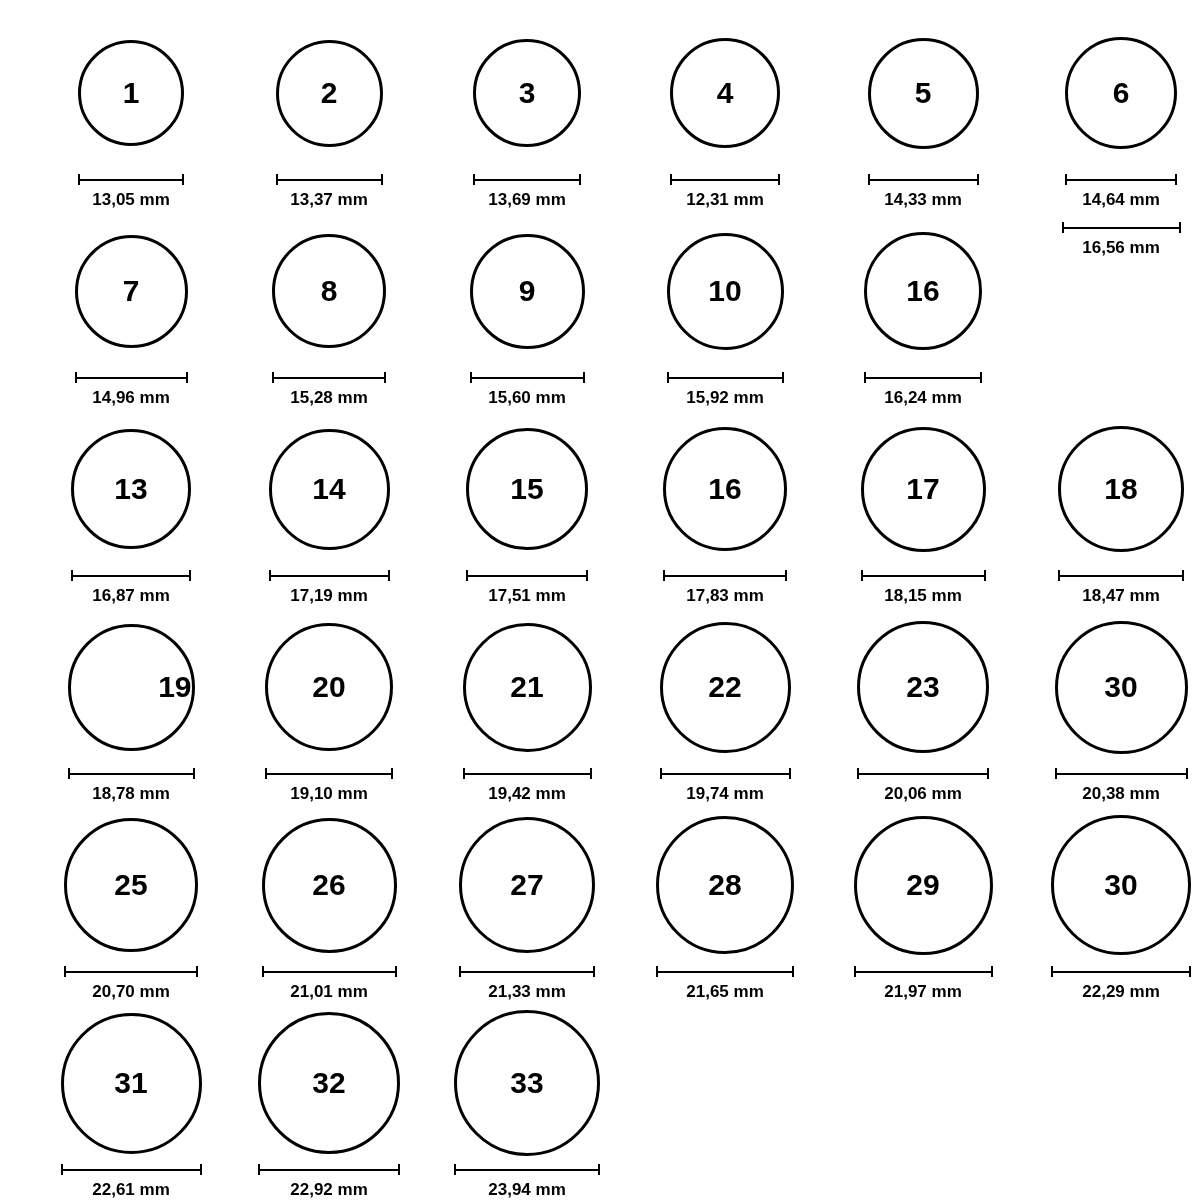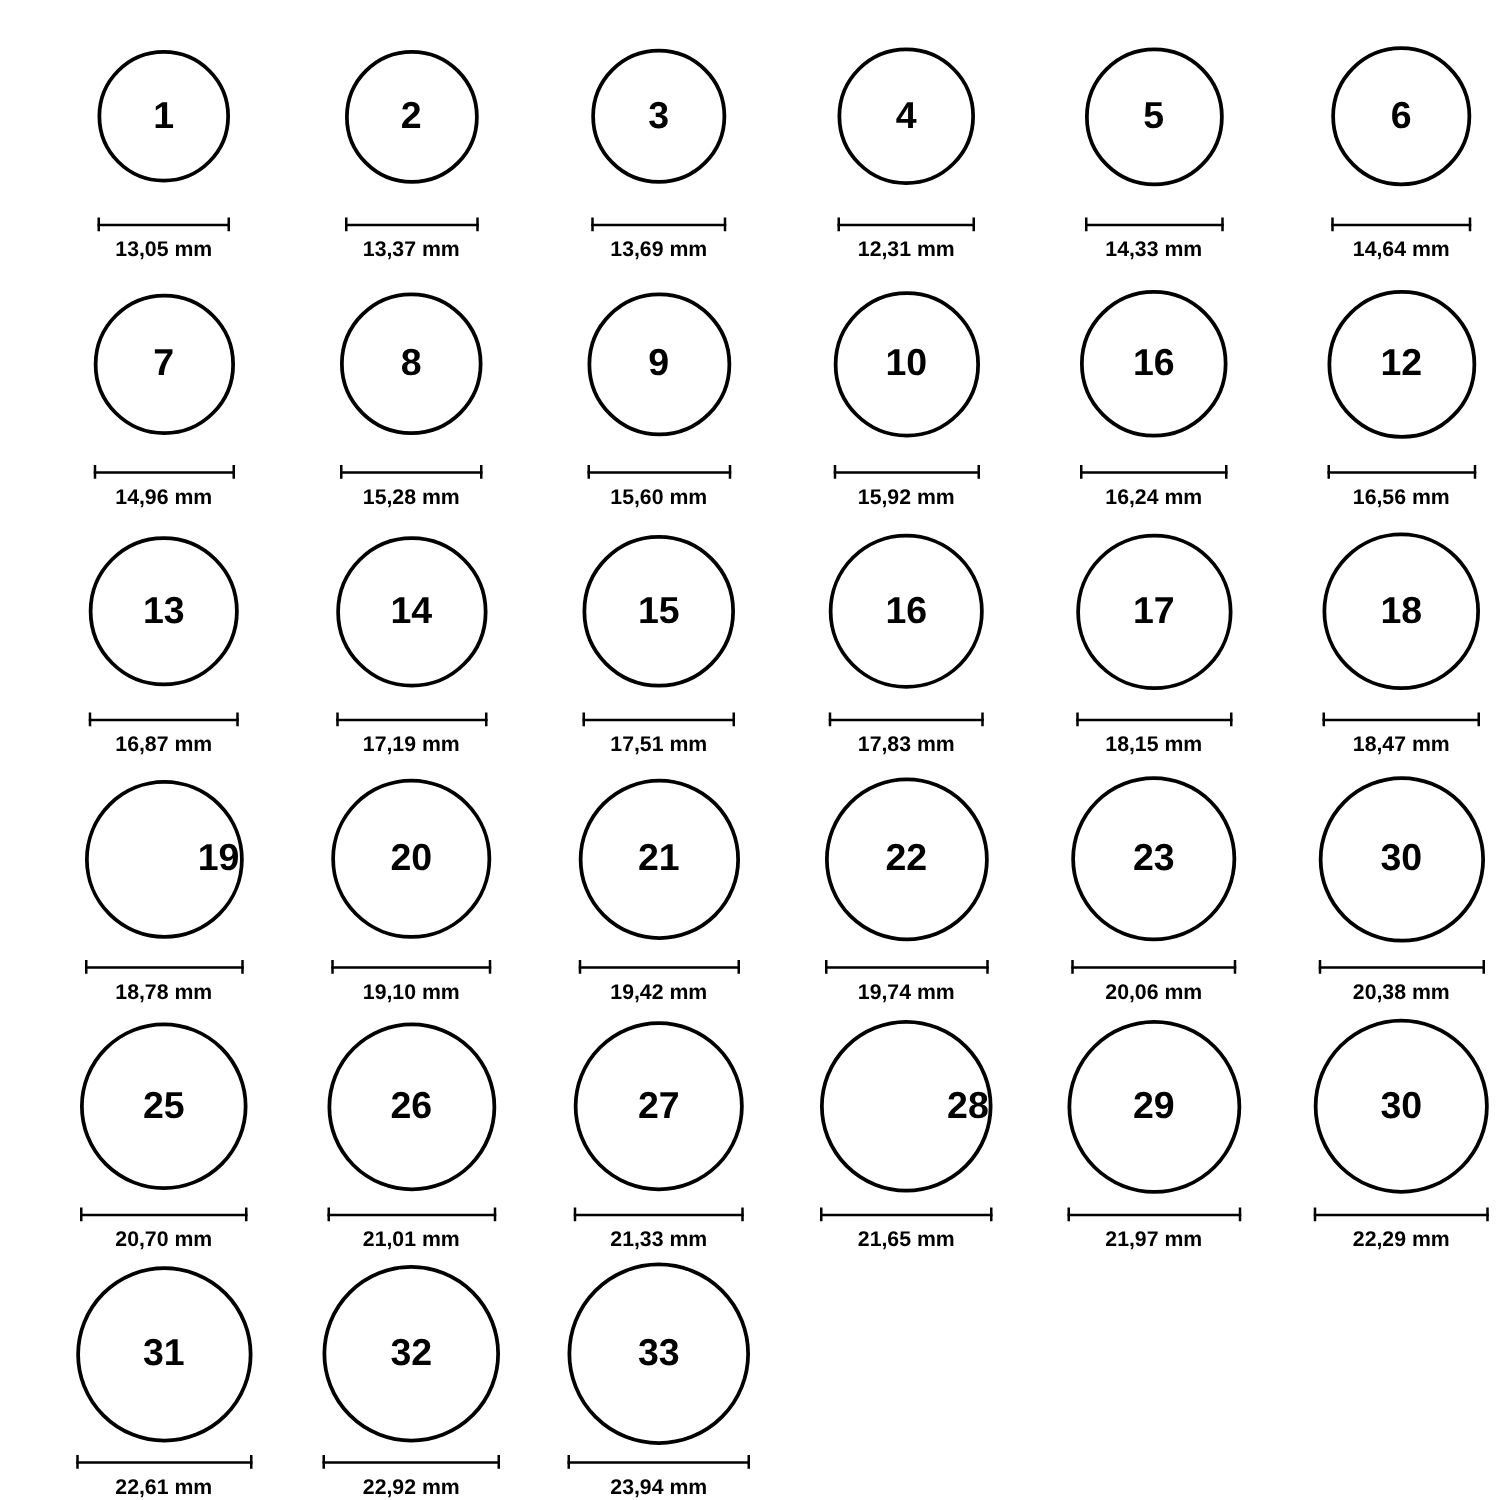--- a/index.html
+++ b/index.html
@@ -251,25 +251,20 @@
           </div>
         </div>
         <div class="measure">
           <div class="measure-bar" style="width: 118px;">
             <div class="measure-line"></div>
           </div>
         </div>
         <div class="measure-label">16,24 mm</div>
       </div>
       <div class="ring-cell">
-        <div class="circle-wrap">
-          <div class="ring-circle" style="width: 119px; height: 119px;">
-            <span class="ring-number">12</span>
-          </div>
-        </div>
         <div class="measure">
           <div class="measure-bar" style="width: 119px;">
             <div class="measure-line"></div>
           </div>
         </div>
         <div class="measure-label">16,56 mm</div>
       </div>
       <div class="ring-cell">
         <div class="circle-wrap">
           <div class="ring-circle" style="width: 120px; height: 120px;">
@@ -460,21 +455,21 @@
         </div>
         <div class="measure">
           <div class="measure-bar" style="width: 136px;">
             <div class="measure-line"></div>
           </div>
         </div>
         <div class="measure-label">21,33 mm</div>
       </div>
       <div class="ring-cell">
         <div class="circle-wrap">
-          <div class="ring-circle" style="width: 138px; height: 138px; justify-content: flex-end;">
+          <div class="ring-circle" style="width: 138px; height: 138px;">
             <span class="ring-number">28</span>
           </div>
         </div>
         <div class="measure">
           <div class="measure-bar" style="width: 138px;">
             <div class="measure-line"></div>
           </div>
         </div>
         <div class="measure-label">21,65 mm</div>
       </div>

